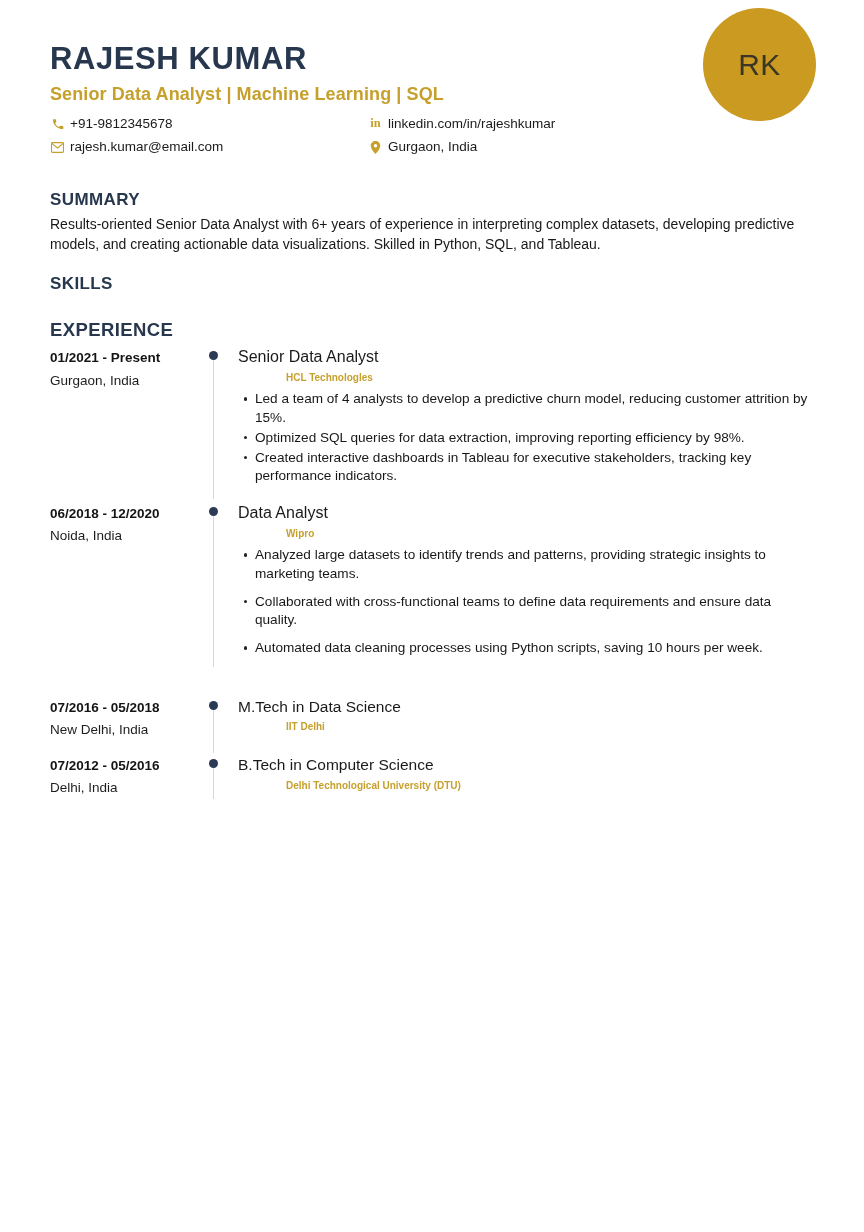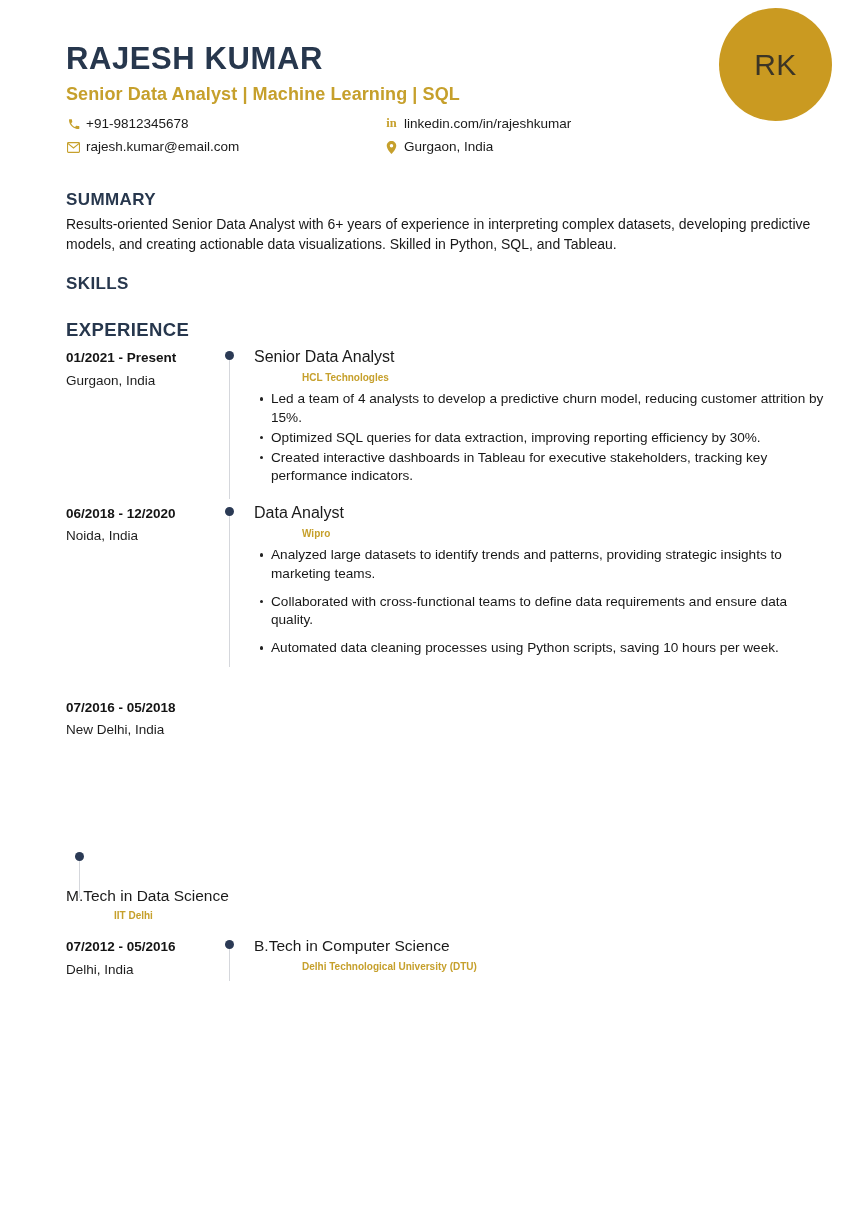--- a/index.html
+++ b/index.html
@@ -14,21 +14,21 @@
   .page {
     position: relative;
     width: 864px;
     height: 1232px;
     background: #ffffff;
     overflow: hidden;
     box-sizing: border-box;
   }
   .sheet {
     position: absolute;
-    left: 66px;
+    left: 50px;
     top: 0;
     width: 764px;
   }
 
   
   .header {
     position: relative;
     padding-top: 42px;
     min-height: 128px;
   }
@@ -199,21 +199,21 @@
     top: 7px;
     width: 3.4px;
     height: 3.4px;
     border-radius: 50%;
     background: #222;
   }
   ul.bullets.spaced li { margin-bottom: 9px; }
 
   .entry.exp1 { margin-top: 2px; }
   .entry.exp2 { margin-top: 14px; justify-content: space-between; }
-  .entry.edu1 { margin-top: 0; flex-direction: column; }
+  .entry.edu1 { margin-top: 0; }
   .entry.edu2 { margin-top: 12px; }
   .entry.edu .content { padding-top: 0; }
   .entry.edu .role { font-size: 15.5px; }
 </style>
 </head>
 <body>
 
 <div class="page">
   <div class="sheet">
 
@@ -290,21 +290,21 @@
         </div>
         <div class="rail">
           <span class="dot"></span>
           <span class="line"></span>
         </div>
         <div class="content">
           <div class="role">Senior Data Analyst</div>
           <div class="org">HCL Technologles</div>
           <ul class="bullets">
             <li>Led a team of 4 analysts to develop a predictive churn model, reducing customer attrition by 15%.</li>
-            <li>Optimized SQL queries for data extraction, improving reporting efficiency by 30%.</li>
+            <li>Optimized SQL queries for data extraction, improving reporting efficiency by 98%.</li>
             <li>Created interactive dashboards in Tableau for executive stakeholders, tracking key performance indicators.</li>
           </ul>
         </div>
       </div>
 
       <div class="entry exp2 last">
         <div class="meta">
           <div class="dates">06/2018 - 12/2020</div>
           <div class="place">Noida, India</div>
         </div>

